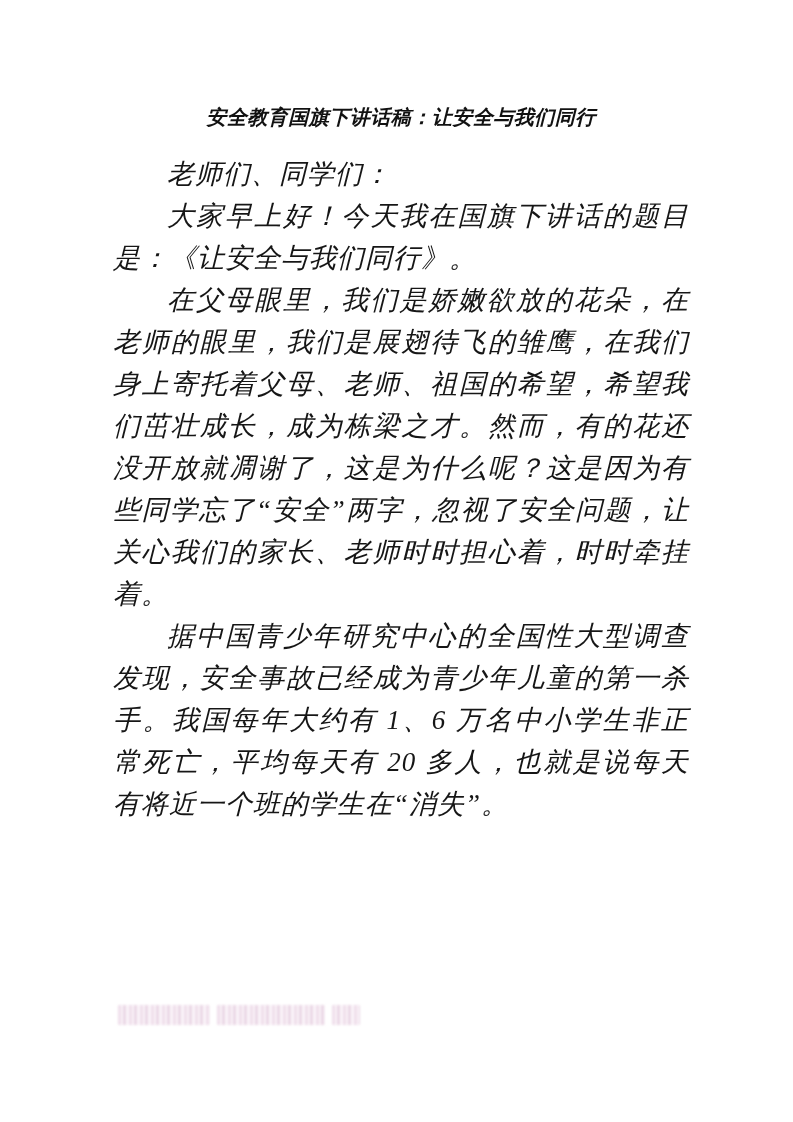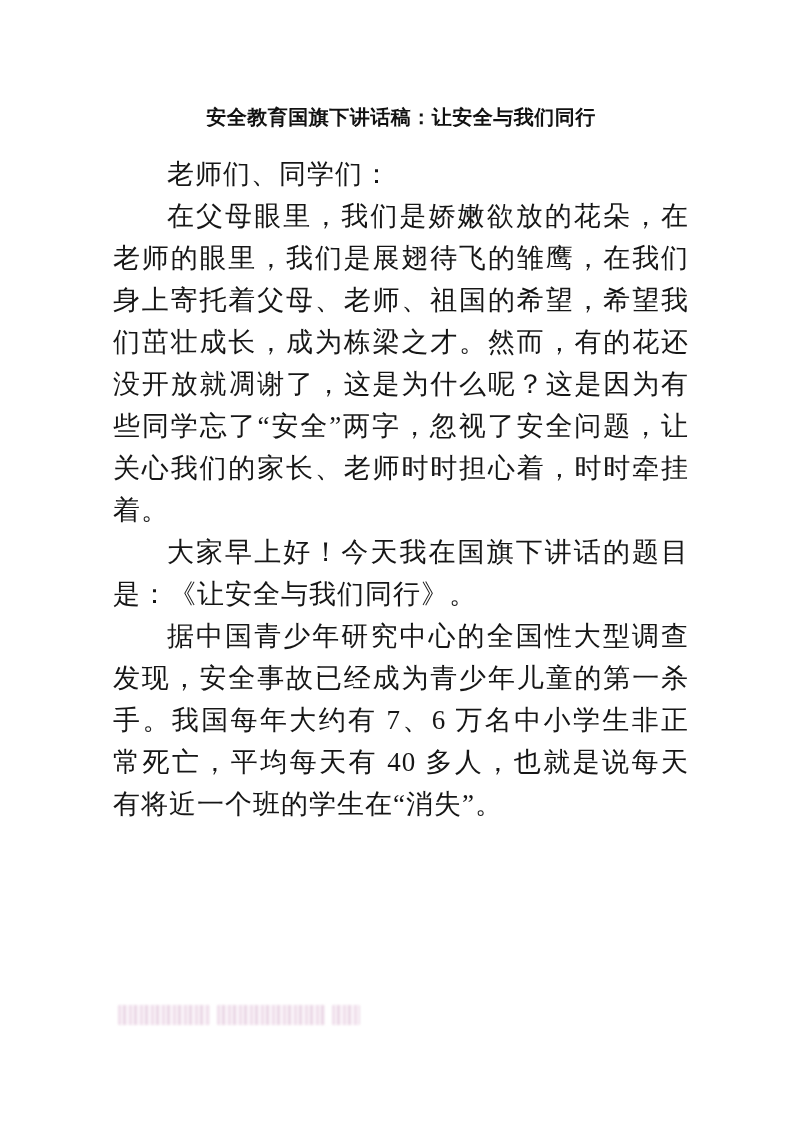--- a/index.html
+++ b/index.html
@@ -14,20 +14,21 @@
     background: #ffffff;
     overflow: hidden;
     font-family: "Liberation Serif", "DejaVu Serif", serif;
     color: #161616;
   }
   .content {
     position: absolute;
     left: 113px;
     top: 96px;
     width: 576px;
+    font-style: italic;
   }
   .doc-title {
     margin: 0 0 15px 0;
     font-size: 20px;
     font-weight: bold;
     line-height: 42px;
     text-align: center;
     letter-spacing: 0.5px;
     color: #111111;
   }
@@ -67,23 +68,23 @@
   .wm-seg.s3 { width: 28px; }
 </style>
 </head>
 <body>
 
 <div class="page">
   <div class="content">
     <h1 class="doc-title">安全教育国旗下讲话稿：让安全与我们同行</h1>
     <div class="doc-body">
       <p>老师们、同学们：</p>
+      <p>大家早上好！今天我在国旗下讲话的题目是：《让安全与我们同行》。</p>
       <p>在父母眼里，我们是娇嫩欲放的花朵，在老师的眼里，我们是展翅待飞的雏鹰，在我们身上寄托着父母、老师、祖国的希望，希望我们茁壮成长，成为栋梁之才。然而，有的花还没开放就凋谢了，这是为什么呢？这是因为有些同学忘了“安全”两字，忽视了安全问题，让关心我们的家长、老师时时担心着，时时牵挂着。</p>
-      <p>大家早上好！今天我在国旗下讲话的题目是：《让安全与我们同行》。</p>
-      <p>据中国青少年研究中心的全国性大型调查发现，安全事故已经成为青少年儿童的第一杀手。我国每年大约有 7、6 万名中小学生非正常死亡，平均每天有 40 多人，也就是说每天有将近一个班的学生在“消失”。</p>
+      <p>据中国青少年研究中心的全国性大型调查发现，安全事故已经成为青少年儿童的第一杀手。我国每年大约有 1、6 万名中小学生非正常死亡，平均每天有 20 多人，也就是说每天有将近一个班的学生在“消失”。</p>
     </div>
   </div>
 
   <div class="watermark">
     <div class="wm-seg s1"></div>
     <div class="wm-seg s2"></div>
     <div class="wm-seg s3"></div>
   </div>
 </div>
 

